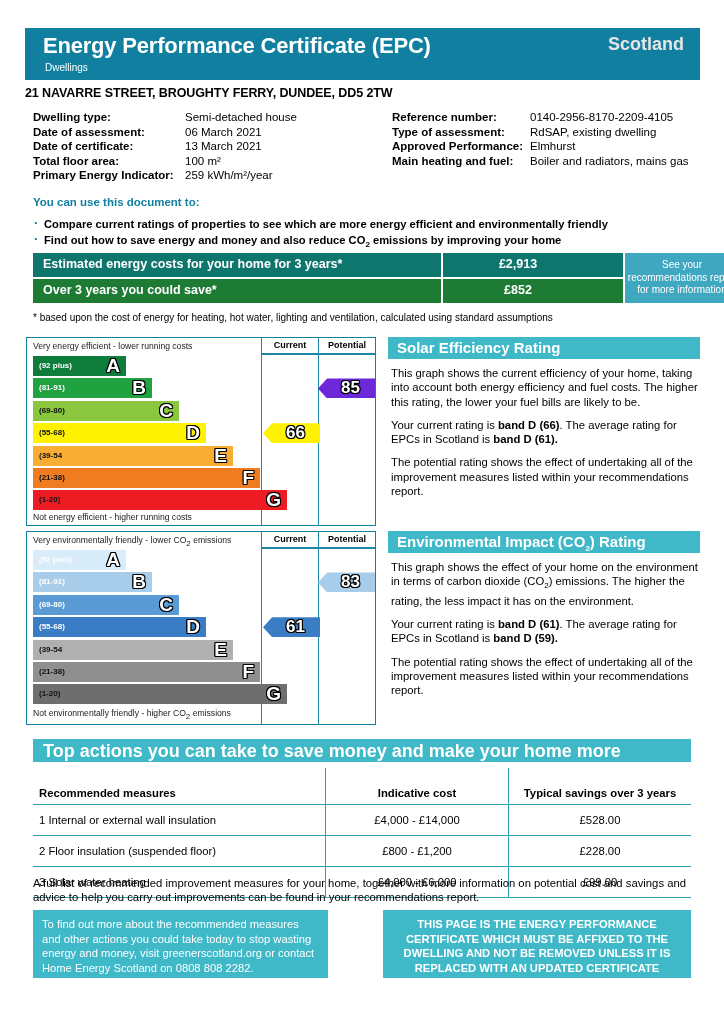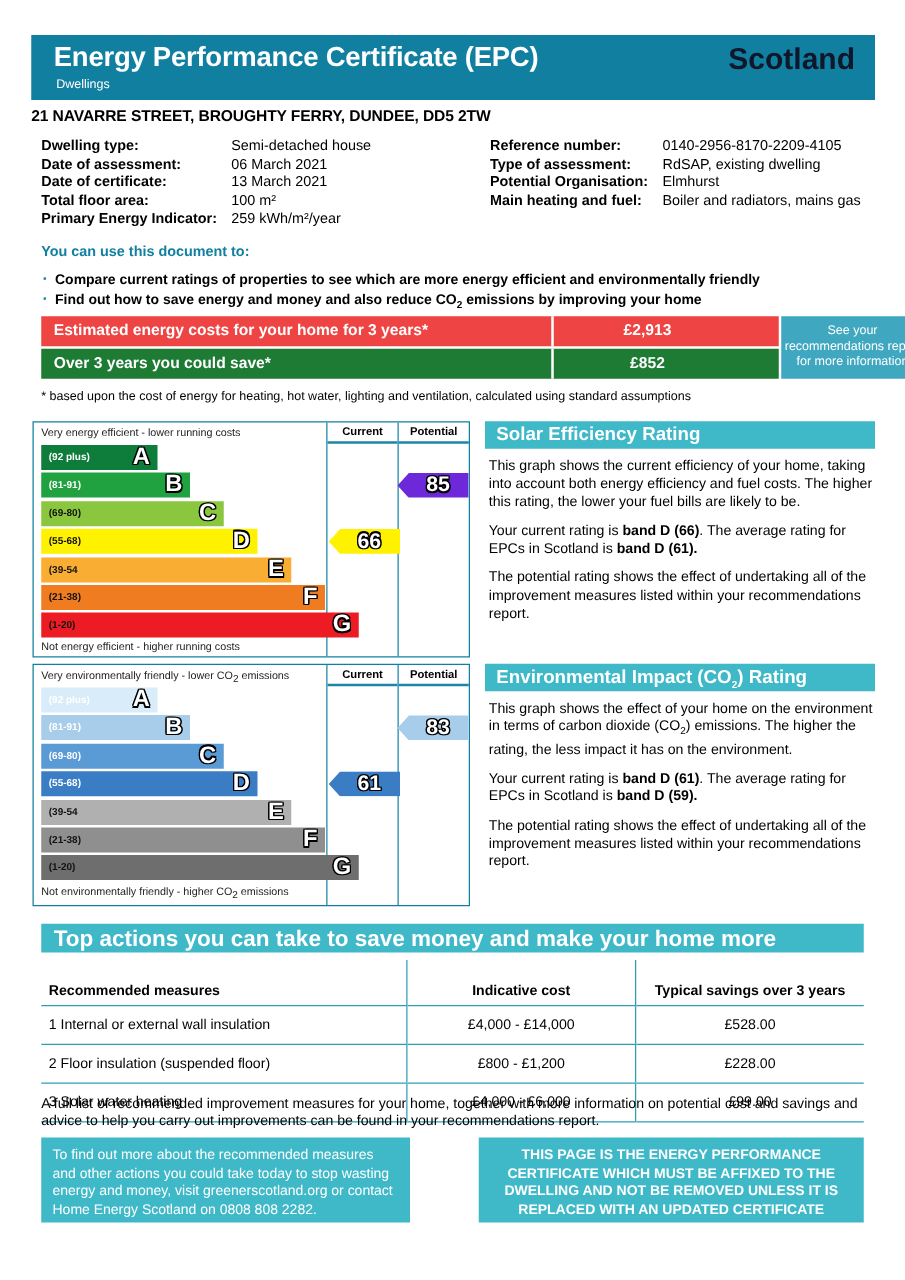--- a/index.html
+++ b/index.html
@@ -3,21 +3,21 @@
 <meta charset="utf-8">
 <style>
   html,body{margin:0;padding:0;background:#fff;}
   body{width:724px;height:1024px;font-family:"Liberation Sans",sans-serif;color:#000;-webkit-font-smoothing:antialiased;}
   .page{position:relative;width:724px;height:1024px;overflow:hidden;}
 
   
   .hdr{position:absolute;left:25px;top:28px;width:675px;height:52px;background:#1180a0;}
   .hdr-title{position:absolute;left:18px;top:5px;font-size:22px;font-weight:bold;color:#fff;letter-spacing:-.2px;}
   .hdr-sub{position:absolute;left:20px;top:34px;font-size:10px;color:#fff;}
-  .hdr-region{position:absolute;right:16px;top:6px;font-size:24px;font-weight:bold;color:#0f172a;}
+  .hdr-region{position:absolute;right:16px;top:6px;font-size:18px;font-weight:bold;color:#e5e5e5;}
   .addr{position:absolute;left:25px;top:86px;font-size:12.5px;font-weight:bold;letter-spacing:-.1px;}
 
   
   .details{position:absolute;left:25px;top:110px;width:674px;font-size:11.5px;line-height:14.6px;}
   .dcol{position:absolute;top:0;}
   .dcol.left{left:8px;}
   .dcol.right{left:367px;}
   .drow{display:flex;}
   .dlab{font-weight:bold;width:152px;flex:none;}
   .dval{flex:1;}
@@ -26,21 +26,21 @@
   
   .use-title{position:absolute;left:33px;top:196px;font-size:11.5px;color:#1180a0;font-weight:bold;}
   .use-list{position:absolute;left:33px;top:216px;font-size:11.2px;font-weight:bold;line-height:16px;}
   .use-list li{list-style:none;position:relative;padding-left:11px;}
   .use-list li:before{content:"\00B7";position:absolute;left:1px;top:-1px;color:#1180a0;font-weight:bold;font-size:13px;}
   .use-list ul{margin:0;padding:0;}
 
   
   .costs{position:absolute;left:33px;top:253px;width:666px;height:52px;}
   .cost-row{position:absolute;left:0;height:24px;width:590px;}
-  .cost-row.r1{top:0;background:#ef4444;}
+  .cost-row.r1{top:0;background:#0f766e;}
   .cost-row.r2{top:26px;background:#1e7b34;}
   .cost-lbl{position:absolute;left:10px;top:4px;font-size:12.5px;font-weight:bold;color:#fff;}
   .cost-val{position:absolute;left:410px;top:4px;width:150px;text-align:center;font-size:12.5px;font-weight:bold;color:#fff;}
   .cost-sep{position:absolute;left:408px;top:0;width:2px;height:24px;background:#fff;}
   .cost-note{position:absolute;left:0;top:0;width:114px;height:50px;background:#3fa8c0;color:#fff;font-size:10px;line-height:12.4px;text-align:center;display:flex;align-items:center;justify-content:center;}
   .note-wrap{position:absolute;left:592px;top:0;}
   .foot-note{position:absolute;left:33px;top:312px;font-size:10px;}
 
   
   .graph{position:absolute;left:26px;width:348px;border:1px solid #1180a0;background:#fff;}
@@ -132,21 +132,21 @@
     <div class="dcol right">
       <div class="drow">
           <div class="dlab">Reference number:</div>
           <div class="dval">0140-2956-8170-2209-4105</div>
         </div>
       <div class="drow">
           <div class="dlab">Type of assessment:</div>
           <div class="dval">RdSAP, existing dwelling</div>
         </div>
       <div class="drow">
-          <div class="dlab">Potential Organisation:</div>
+          <div class="dlab">Approved Performance:</div>
           <div class="dval">Elmhurst</div>
         </div>
       <div class="drow">
           <div class="dlab">Main heating and fuel:</div>
           <div class="dval">Boiler and radiators, mains gas</div>
         </div>
     </div>
   </div>
 
   <div class="use-title">You can use this document to:</div>

